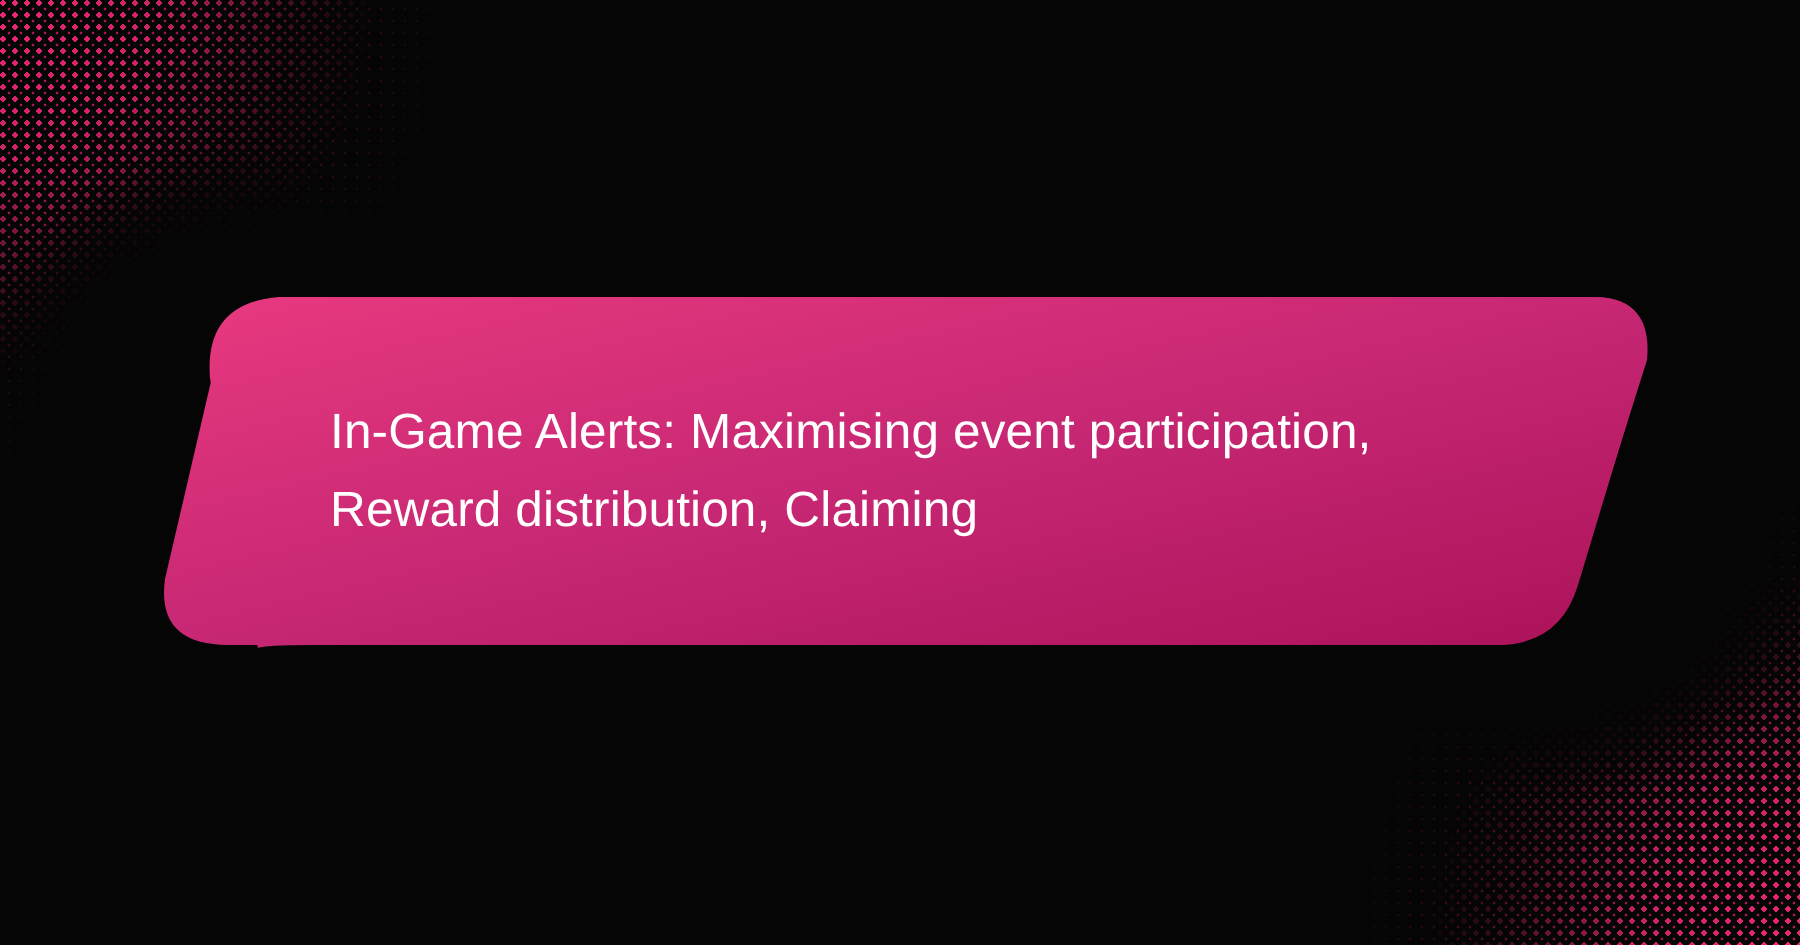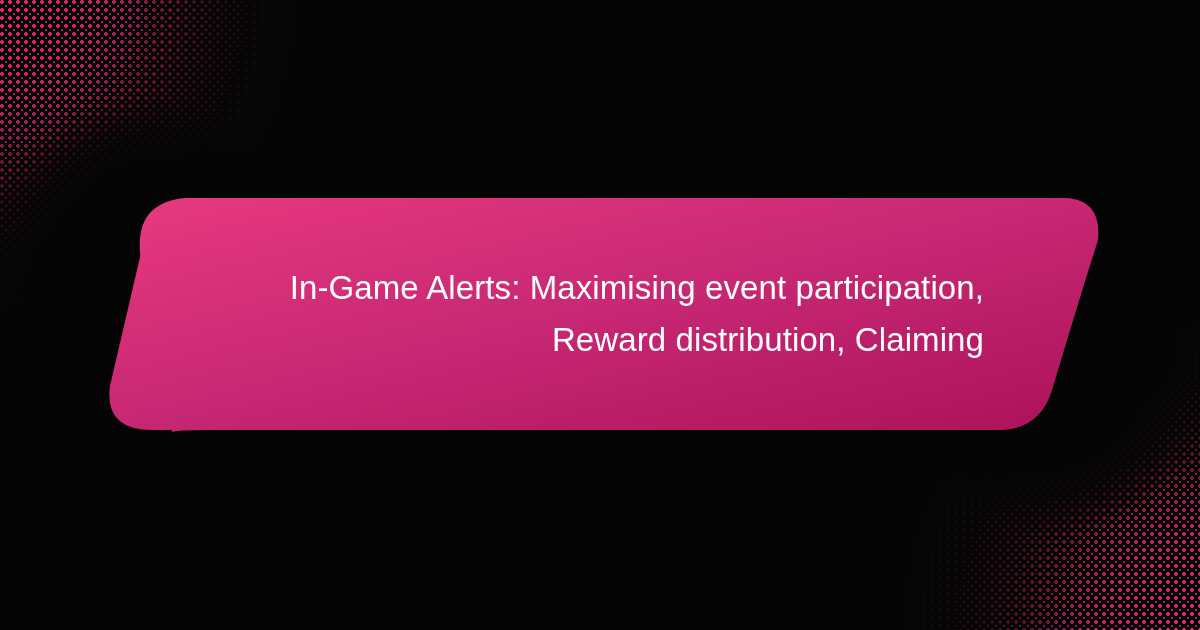--- a/index.html
+++ b/index.html
@@ -112,21 +112,21 @@
   }
 
   #banner-title {
     position: absolute;
     left: 0;
     right: 0;
     top: 50%;
     transform: translateY(-50%);
     padding: 0 120px;
     box-sizing: border-box;
-    text-align: right;
+    text-align: left;
     color: #ffffff;
     font-size: 33px;
     font-weight: 400;
     line-height: 1.58;
     letter-spacing: 0.1px;
     white-space: pre-line;
   }
 </style>
 </head>
 <body>

